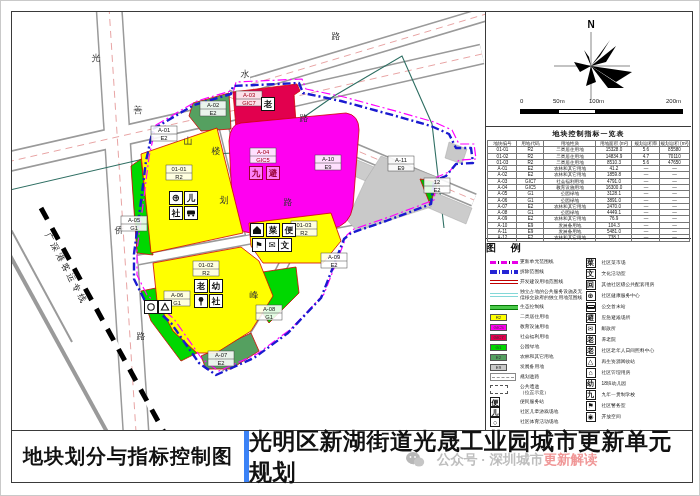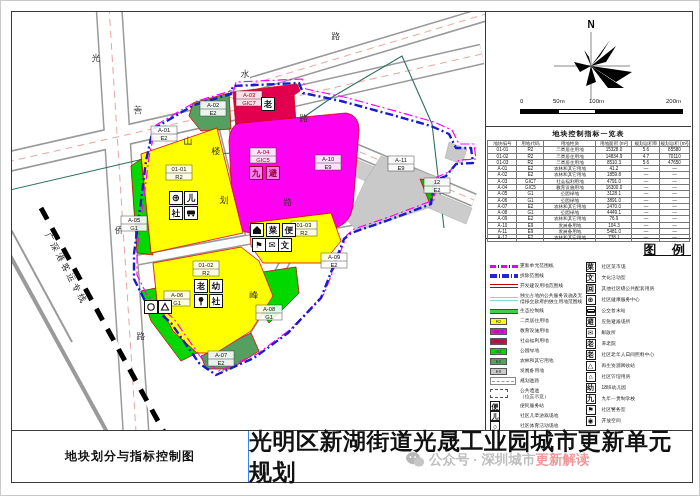--- a/index.html
+++ b/index.html
@@ -12,21 +12,21 @@
   .north-sec{position:relative;height:115px;border-bottom:1px solid #3a3a3a;}
   .scale-labels{position:absolute;left:34px;top:86px;width:163px;height:8px;font-size:6px;color:#222;}
   .scale-labels span{position:absolute;top:0;}
   .scale-bar{position:absolute;left:34px;top:97px;width:163px;height:5px;border:0.8px solid #000;display:flex;}
   .scale-bar i{display:block;height:100%;}
   .table-sec{position:relative;height:112px;border-bottom:1px solid #3a3a3a;padding-top:2px;}
   .tbl-title{text-align:center;font-size:7px;font-weight:bold;color:#111;letter-spacing:1px;}
   table.ctl{border-collapse:collapse;margin:1px auto 0 auto;table-layout:fixed;}
   table.ctl th,table.ctl td{border:0.5px solid #777;font-size:4.6px;line-height:1.15;text-align:center;padding:0;color:#222;font-weight:normal;white-space:nowrap;overflow:hidden;}
   .legend-sec{position:relative;height:190px;}
-  .lg-title{text-align:right;font-size:13px;font-weight:bold;letter-spacing:6px;color:#111;padding-top:2px;text-decoration:underline;}
+  .lg-title{text-align:left;font-size:10px;font-weight:bold;letter-spacing:6px;color:#111;padding-top:2px;}
   .lg-cols{display:flex;padding:2px 2px 0 4px;}
   .lg-col{display:flex;flex-direction:column;}
   .lg-col.left{width:96px;}
   .lg-col.right{width:104px;}
   .lg-row{display:flex;align-items:center;height:10px;}
   .lg-row.tall{height:15px;}
   .lg-ic{flex:0 0 30px;display:flex;align-items:center;justify-content:flex-start;}
   .lg-col.right .lg-ic{flex:0 0 16px;}
   .lg-lab{font-size:4.8px;color:#222;line-height:1.1;white-space:nowrap;}
   .l-mag{height:3px;width:28px;background:repeating-linear-gradient(90deg,#e800e8 0 6px,#fff 6px 8px,#222 8px 9px,#fff 9px 11px);}
@@ -36,23 +36,23 @@
   .l-green{height:5px;width:28px;background:linear-gradient(#067806 25%,#49c949 25% 75%,#067806 75%);}
   .sw{width:17px;height:7px;border:0.5px solid #555;font-size:4.4px;display:flex;align-items:center;justify-content:center;color:#333;}
   .road-ic{width:26px;height:8px;border:0.8px solid #888;background:#fff;position:relative;}
   .road-ic i{position:absolute;left:1px;right:1px;top:3px;border-top:1px dashed #999;}
   .dash-ic{width:18px;height:9px;border:1px dashed #555;background:#fff;}
   .gbox{width:10px;height:10px;border:1px solid #1a1a1a;background:#fff;display:flex;align-items:center;justify-content:center;font-size:7px;font-weight:bold;color:#111;line-height:1;}
   .bus-shape{width:8px;height:4px;background:#111;border-radius:1px;position:relative;}
   .bus-shape:after{content:"";position:absolute;left:1px;top:1px;width:6px;height:1px;background:#fff;}
   .titlebar{position:absolute;left:0;top:418px;width:680px;height:52px;border-top:1px solid #3a3a3a;display:flex;}
   .tcell{display:flex;align-items:center;justify-content:center;font-family:"Liberation Serif","DejaVu Serif",serif;color:#111;}
-  .tcell.left{width:237px;border-right:1px solid #3b82f6;font-size:12px;font-weight:bold;letter-spacing:1px;}
+  .tcell.left{width:237px;border-right:5px solid #3b82f6;font-size:20px;font-weight:bold;letter-spacing:1px;}
   .tcell.right{flex:1;font-size:23px;font-weight:bold;letter-spacing:0.5px;}
-  .watermark{position:absolute;left:404px;top:450px;display:flex;align-items:center;gap:4px;opacity:0.85;pointer-events:none;}
+  .watermark{position:absolute;left:404px;top:450px;display:flex;align-items:center;gap:12px;opacity:0.85;pointer-events:none;}
   .wm-text{font-size:13.5px;font-weight:bold;color:#b3b3b3;white-space:nowrap;}
   .wm-text .hl{color:#ee8585;}
 </style>
 </head>
 <body>
 
 <div class="page">
   <div class="frame">
 
     <svg class="map" width="473" height="418" viewBox="0 0 473 418">

